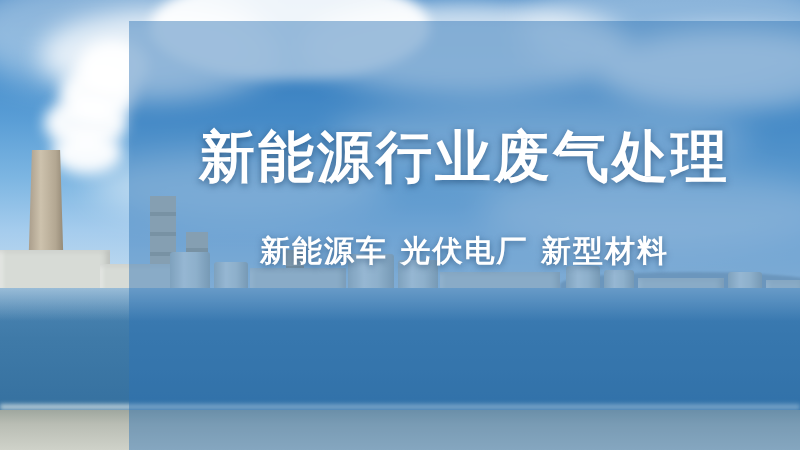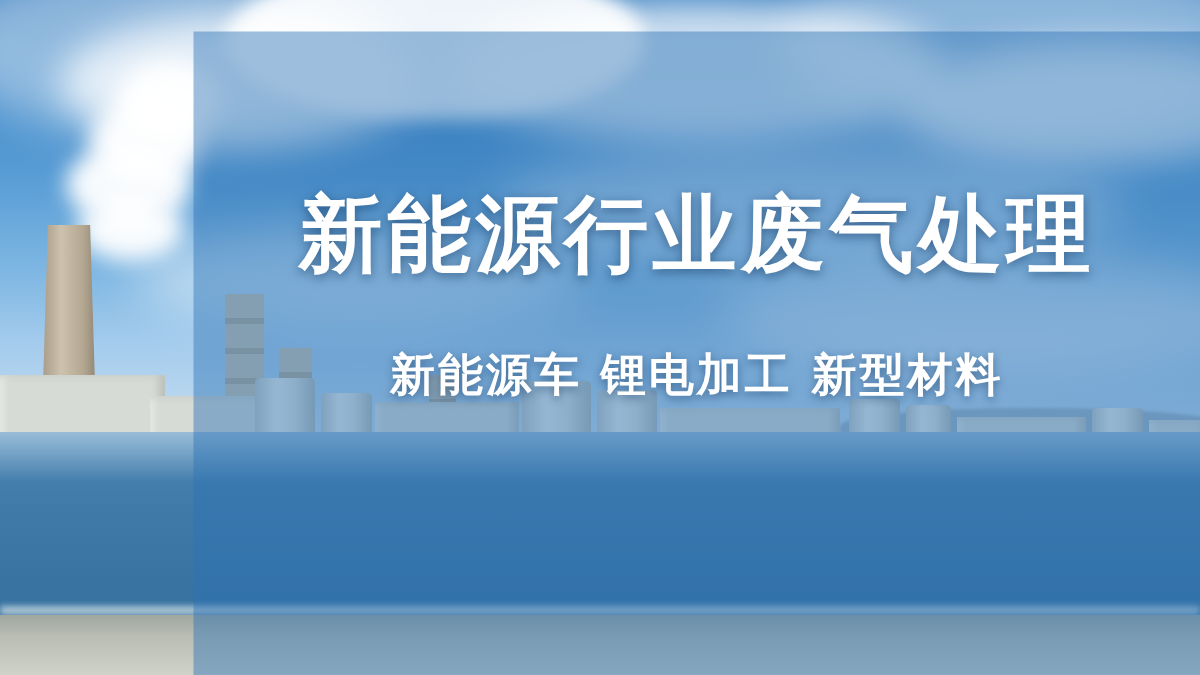--- a/index.html
+++ b/index.html
@@ -219,16 +219,16 @@
   <div class="water">
     <div class="water-shine"></div>
   </div>
   <div class="shore-edge"></div>
   <div class="foreshore"></div>
 
   <div class="panel"></div>
 
   <div class="text-wrap">
     <div class="headline">新能源行业废气处理</div>
-    <div class="subline sub1">新能源车  锂电加工  新型材料</div>
+    <div class="subline sub1">新能源车  光伏电厂  新型材料</div>
   </div>
 
 </div>
 
 </body></html>

